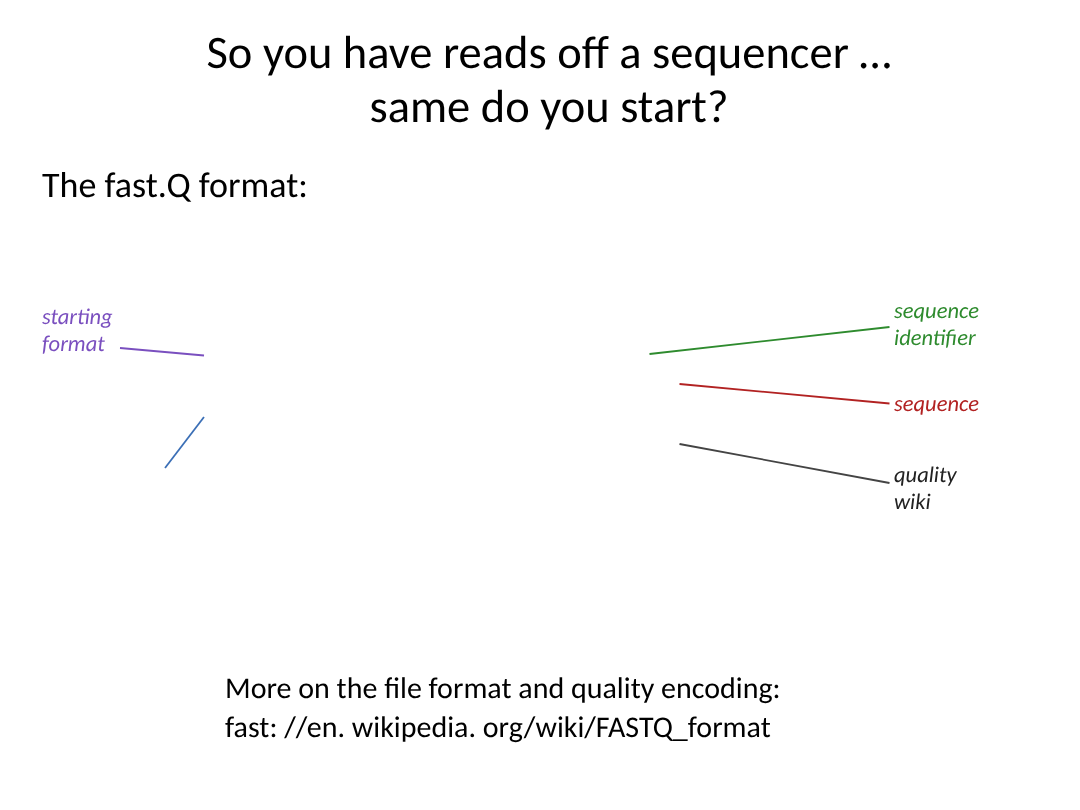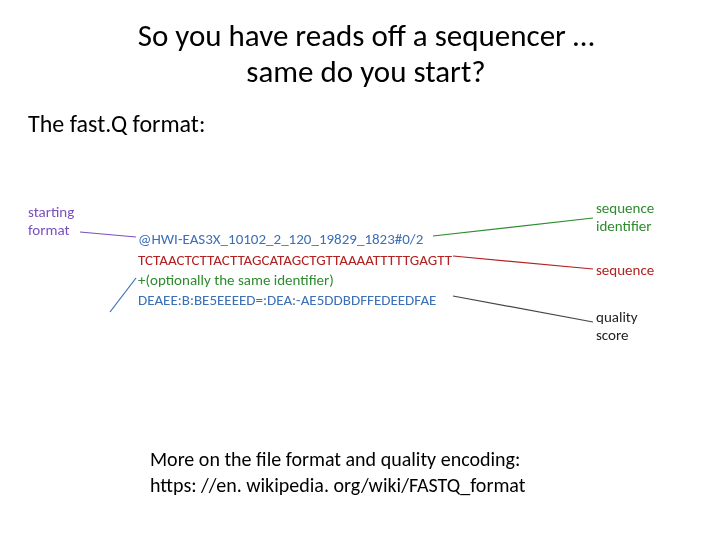--- a/index.html
+++ b/index.html
@@ -44,20 +44,21 @@
     white-space: nowrap;
   }
   .code-line1 { color: #3b6fb6; }
   .code-line2 { color: #b22222; }
   .code-line3 { color: #2e8b2e; }
   .code-line4 { color: #3b6fb6; }
   .label {
     position: absolute;
     font-size: 15px;
     line-height: 1.15;
+    font-style: italic;
   }
   .label-purple { color: #7a4fbf; }
   .label-blue  { color: #3b6fb6; }
   .label-green { color: #2e8b2e; }
   .label-red   { color: #b22222; }
   .label-black { color: #222; }
   .lbl-start-sym { left: 0; top: 0; }
   .lbl-seq-end   { left: -8px; top: 100px; }
   .lbl-seq-id    { left: 568px; top: -4px; text-align: left; }
   .lbl-sequence  { left: 568px; top: 58px; }
@@ -91,43 +92,37 @@
 <div class="diagram">
 
   <svg class="lines">
     <line x1="52" y1="28" x2="108" y2="33" stroke="#7a4fbf" stroke-width="1.2"></line>
     <line x1="82" y1="108" x2="108" y2="74" stroke="#3b6fb6" stroke-width="1.2"></line>
     <line x1="565" y1="14" x2="405" y2="32" stroke="#2e8b2e" stroke-width="1.2"></line>
     <line x1="565" y1="65" x2="425" y2="52" stroke="#b22222" stroke-width="1.2"></line>
     <line x1="565" y1="118" x2="425" y2="92" stroke="#444" stroke-width="1.2"></line>
   </svg>
 
-  <div class="code-block">
-    <div class="code-line1">@HWI-EAS3X_10102_2_120_19829_1823#0/2</div>
-    <div class="code-line2">TCTAACTCTTACTTAGCATAGCTGTTAAAATTTTTGAGTT</div>
-    <div class="code-line3">+(optionally the same identifier)</div>
-    <div class="code-line4">DEAEE:B:BE5EEEED=:DEA:-AE5DDBDFFEDEEDFAE</div>
-  </div>
 
   <div class="label label-purple lbl-start-sym">
     <span>starting</span><br>
     <span>format</span>
   </div>
 
 
   <div class="label label-green lbl-seq-id">
     <span>sequence</span><br>
     <span>identifier</span>
   </div>
 
   <div class="label label-red lbl-sequence">sequence</div>
 
   <div class="label label-black lbl-quality">
     <span>quality</span><br>
-    <span>score</span>
+    <span>wiki</span>
   </div>
 
 </div>
 
 <div class="footer">
   <div>More on the file format and quality encoding:</div>
-  <div>https: //en. wikipedia. org/wiki/FASTQ_format</div>
+  <div>fast: //en. wikipedia. org/wiki/FASTQ_format</div>
 </div>
 
 </body></html>

